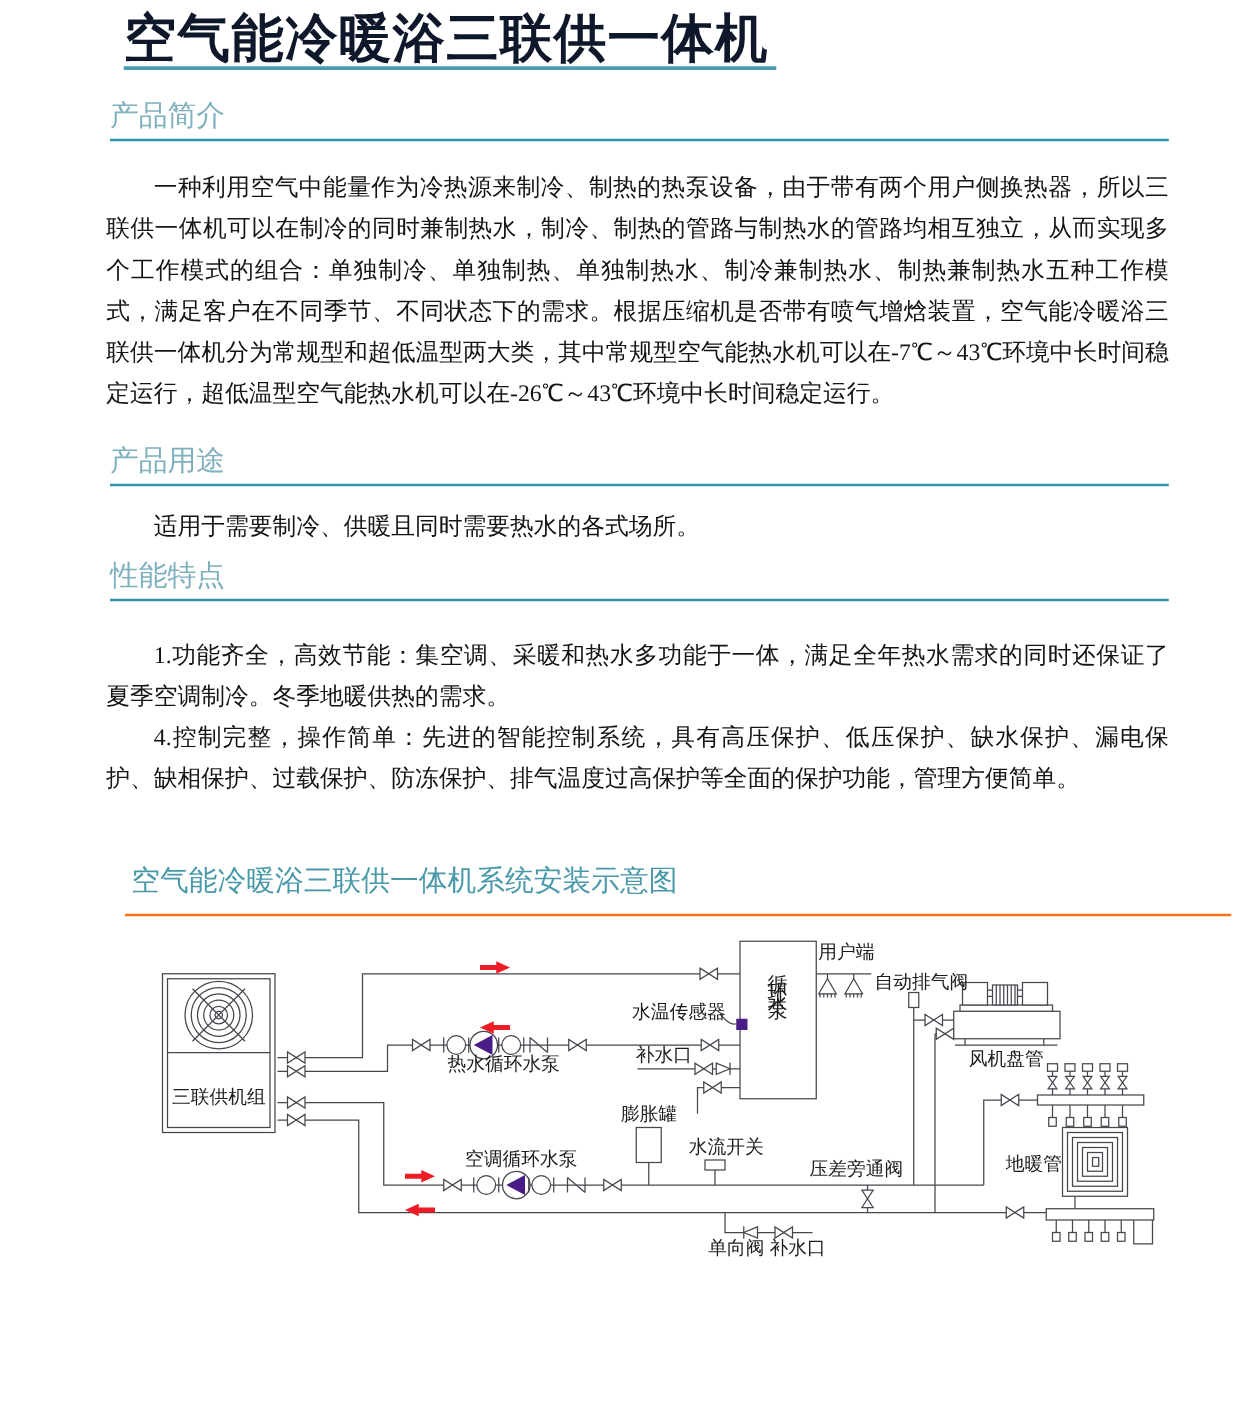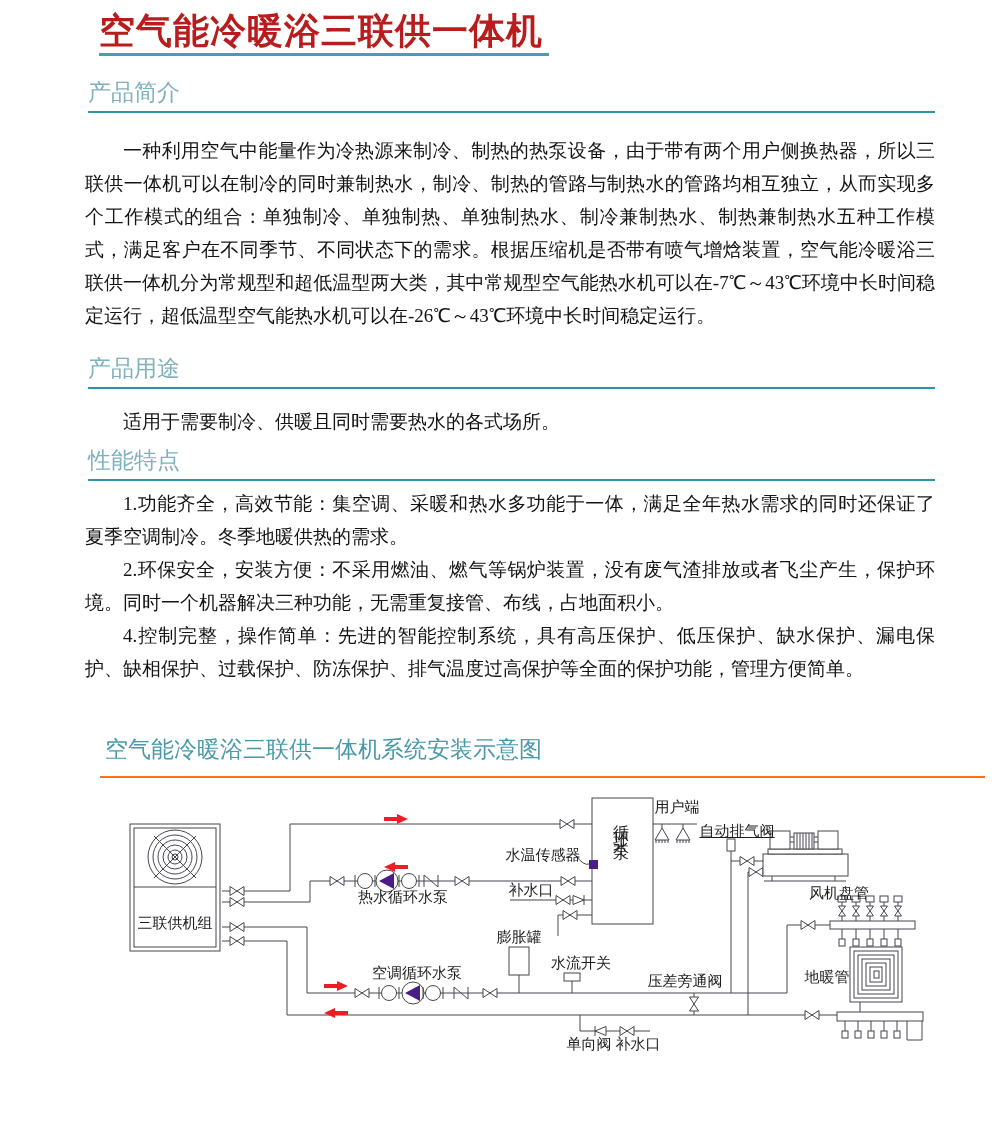--- a/index.html
+++ b/index.html
@@ -1,34 +1,34 @@
 <!DOCTYPE html>
 <html><head>
 <meta charset="utf-8">
 <style>
   html,body { margin:0; padding:0; background:#ffffff; }
   body { width:1000px; height:1138px; overflow:hidden;
          font-family:"Liberation Serif", serif; color:#141414; }
   .page { padding:4px 65px 0 85px; }
 
   .main-title { font-family:"Liberation Sans", sans-serif; font-weight:bold;
-    font-size:36px; line-height:38px; color:#b91c1c; letter-spacing:1px;
+    font-size:42px; line-height:38px; color:#0f172a; letter-spacing:1px;
     margin:0 0 0 14px; padding:8px 6px 3px 0; display:table;
     border-bottom:3px solid #4a9cb4;text-align:right; }
 
   h2.sec { font-weight:normal; font-size:23px; line-height:26px; color:#7fb0be;
     margin:24px 0 0 3px; padding:0 0 5px 0; border-bottom:2px solid #2d93a6; }
   h2.sec.use { }
   h2.sec.feat { margin-top:10px; }
 
   p.body { font-size:19px; line-height:33px; text-align:justify;
     text-indent:2em; margin:21px 0 0 0; }
   p.body.usage { margin-top:16px; }
   p.body.fitem { margin-top:0; }
-  p.body.fitem.first { margin-top:6px; }
+  p.body.fitem.first { margin-top:27px; }
 
   h2.diagram-title { font-weight:normal; font-size:23px; line-height:30px;
     color:#4999a9; margin:50px -50px 0 15px; padding:0 0 11px 5px;
     border-bottom:2px solid #f97316; }
 
   .diagram { position:relative; width:885px; height:285px; margin:6px 0 0 15px; }
   .diagram svg { position:absolute; left:0; top:0; }
   .dl { position:absolute; transform:translateX(-50%); font-size:15px;
         line-height:16px; white-space:nowrap; color:#1c1c1c; }
   .dl.vert { transform:none; writing-mode:vertical-rl; text-orientation:upright;
@@ -42,21 +42,20 @@
   <h1 class="main-title">空气能冷暖浴三联供一体机</h1>
 
   <h2 class="sec">产品简介</h2>
   <p class="body">一种利用空气中能量作为冷热源来制冷、制热的热泵设备，由于带有两个用户侧换热器，所以三联供一体机可以在制冷的同时兼制热水，制冷、制热的管路与制热水的管路均相互独立，从而实现多个工作模式的组合：单独制冷、单独制热、单独制热水、制冷兼制热水、制热兼制热水五种工作模式，满足客户在不同季节、不同状态下的需求。根据压缩机是否带有喷气增焓装置，空气能冷暖浴三联供一体机分为常规型和超低温型两大类，其中常规型空气能热水机可以在-7℃～43℃环境中长时间稳定运行，超低温型空气能热水机可以在-26℃～43℃环境中长时间稳定运行。</p>
 
   <h2 class="sec use">产品用途</h2>
   <p class="body usage">适用于需要制冷、供暖且同时需要热水的各式场所。</p>
 
   <h2 class="sec feat">性能特点</h2>
   <p class="body fitem first">1.功能齐全，高效节能：集空调、采暖和热水多功能于一体，满足全年热水需求的同时还保证了夏季空调制冷。冬季地暖供热的需求。</p>
-  <p class="body fitem">2.环保安全，安装方便：不采用燃油、燃气等锅炉装置，没有废气渣排放或者飞尘产生，保护环境。同时一个机器解决三种功能，无需重复接管、布线，占地面积小。</p>
   <p class="body fitem">4.控制完整，操作简单：先进的智能控制系统，具有高压保护、低压保护、缺水保护、漏电保护、缺相保护、过载保护、防冻保护、排气温度过高保护等全面的保护功能，管理方便简单。</p>
 
   <h2 class="diagram-title">空气能冷暖浴三联供一体机系统安装示意图</h2>
 
   <div class="diagram">
     <svg width="885" height="285" viewBox="0 0 885 285">
       <defs>
         <g id="valve-h">
             <path d="M-7,-4.5 L-7,4.5 L7,-4.5 L7,4.5 Z" fill="#ffffff" stroke="#46464e"></path>
           </g>
@@ -264,22 +263,22 @@
       </g>
     </svg>
 
     <div class="dl" style="left:75px; top:131px;">三联供机组</div>
     <div class="dl" style="left:303px; top:105px;">热水循环水泵</div>
     <div class="dl" style="left:317px; top:181px;">空调循环水泵</div>
     <div class="dl vert" style="left:513px; top:28px;">循环水泵</div>
     <div class="dl" style="left:577px; top:15px;">用户端</div>
     <div class="dl" style="left:443px; top:63px;text-align:center;">水温传感器</div>
     <div class="dl" style="left:431px; top:98px;">补水口</div>
-    <div class="dl" style="left:637px; top:39px;text-decoration:underline;">自动排气阀</div>
-    <div class="dl" style="left:739px; top:101px;text-align:center;">风机盘管</div>
+    <div class="dl" style="left:637px; top:39px;">自动排气阀</div>
+    <div class="dl" style="left:705px; top:101px;text-align:center;">风机盘管</div>
     <div class="dl" style="left:419px; top:145px;">膨胀罐</div>
     <div class="dl" style="left:481px; top:171px;">水流开关</div>
     <div class="dl" style="left:585px; top:189px;">压差旁通阀</div>
     <div class="dl" style="left:727px; top:185px;">地暖管</div>
     <div class="dl" style="left:489px; top:252px;">单向阀</div>
     <div class="dl" style="left:538px; top:252px;">补水口</div>
   </div>
 
 </div>
 

